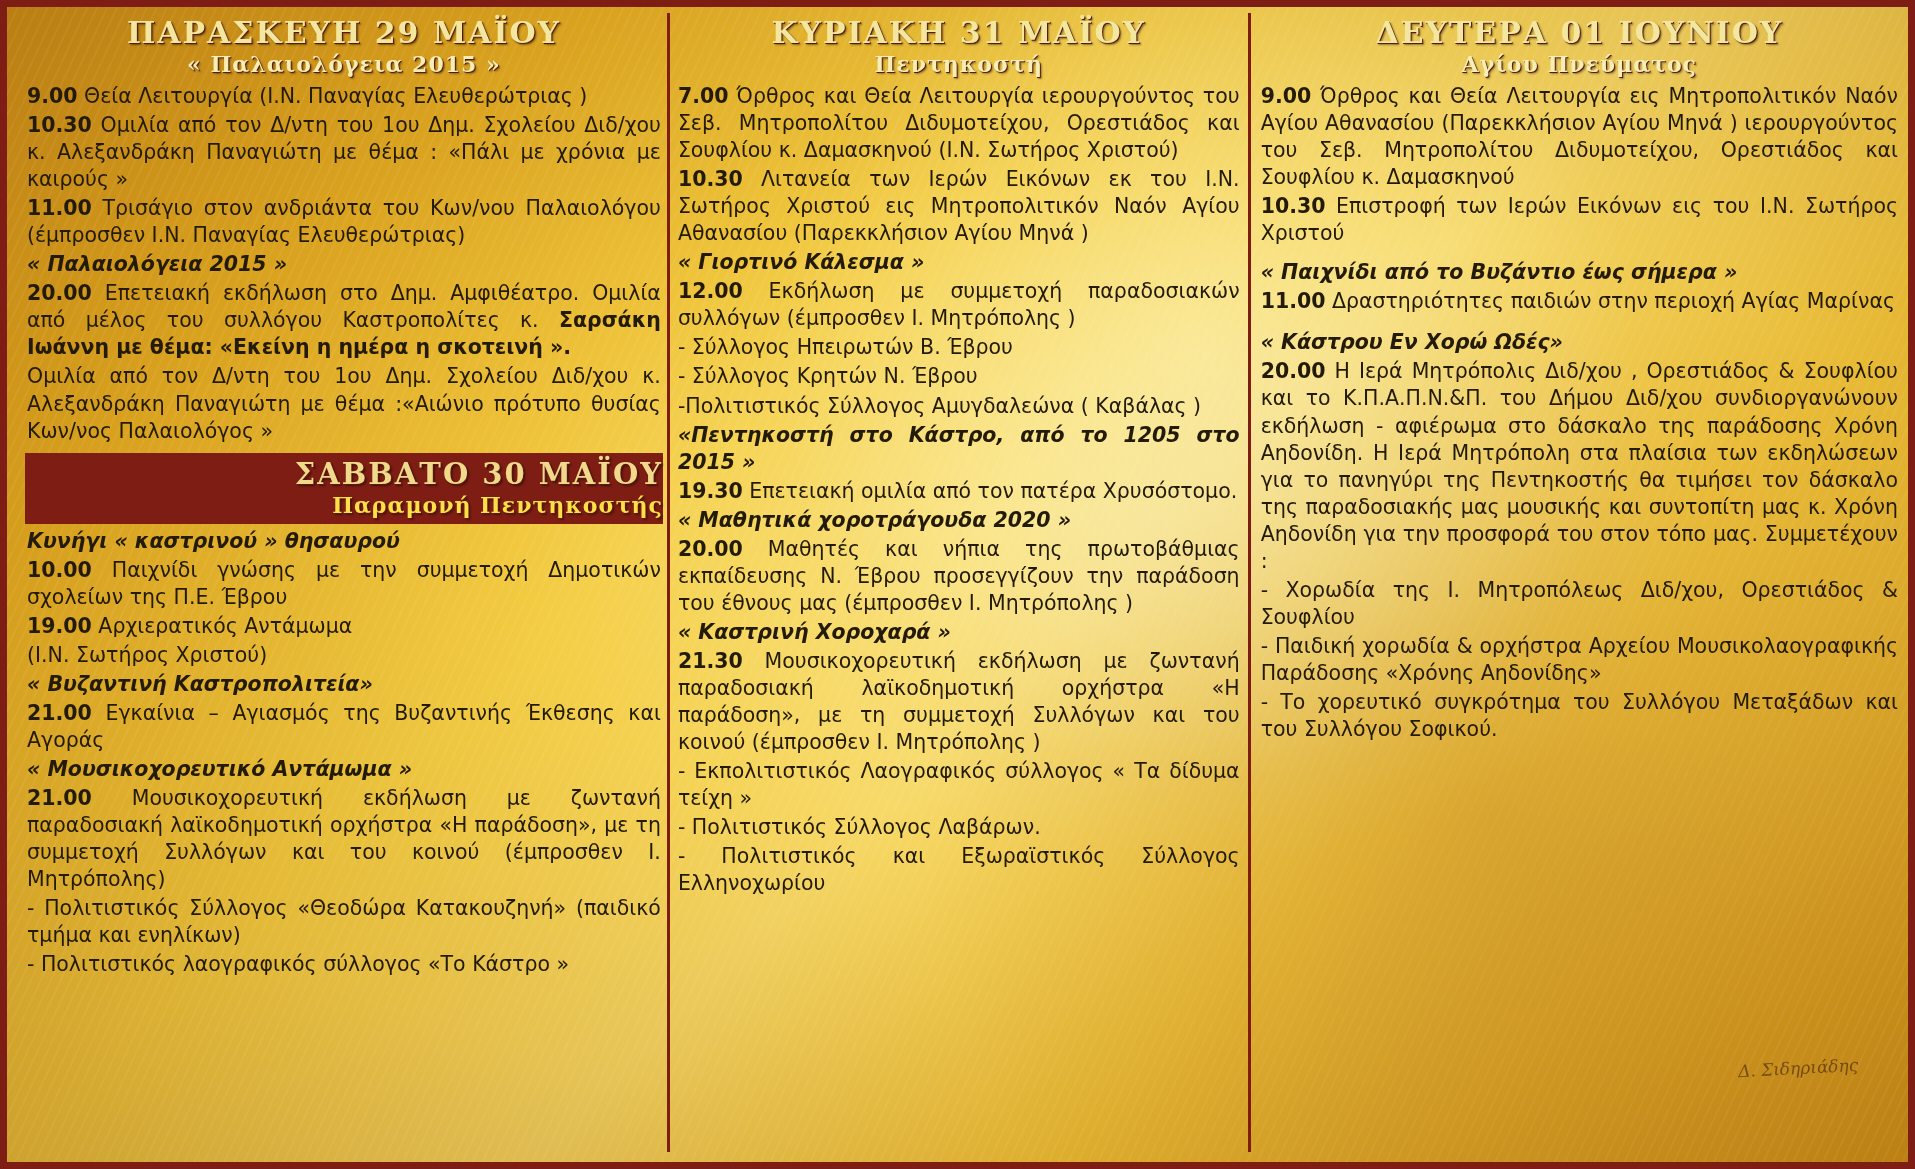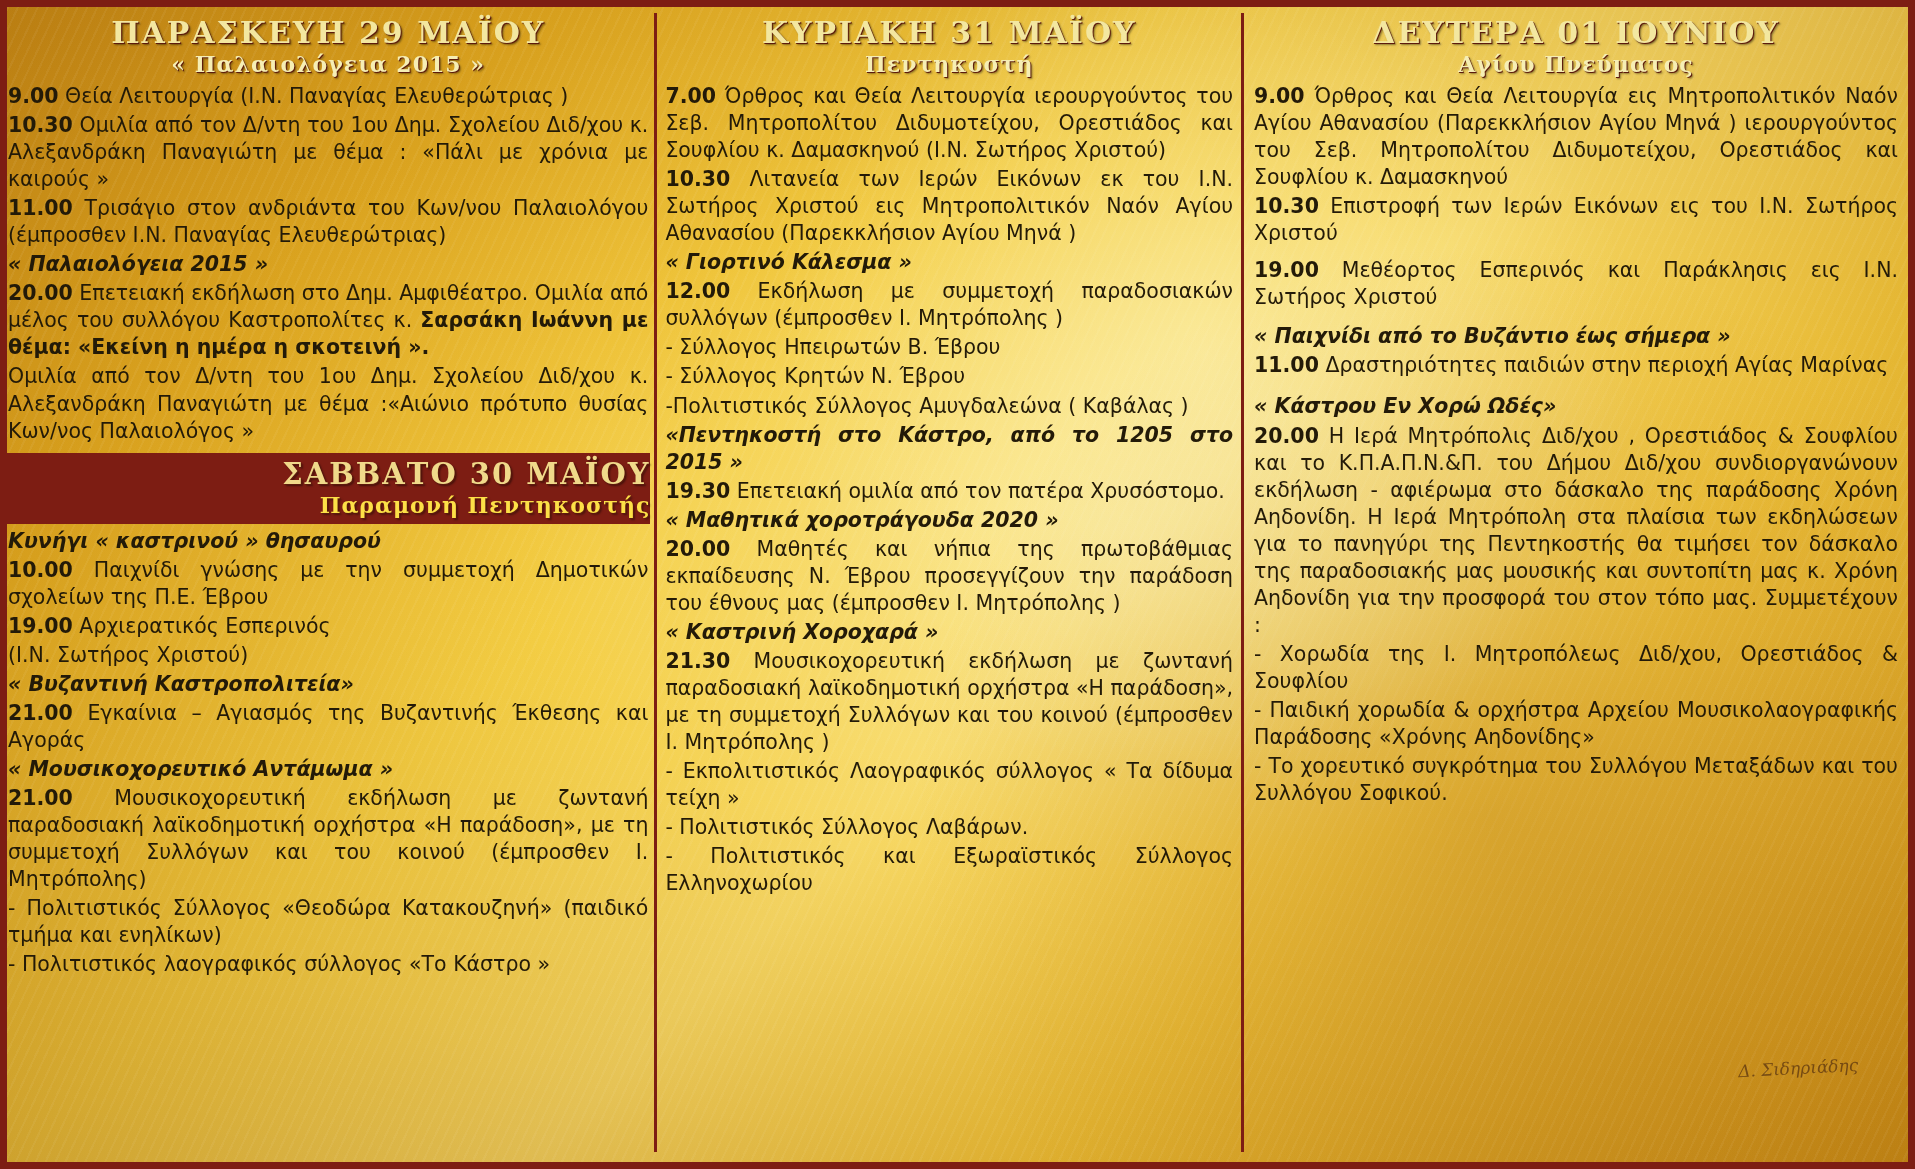--- a/index.html
+++ b/index.html
@@ -32,21 +32,21 @@
       radial-gradient(circle at 63% 30%, rgba(255,255,220,0.38) 0%, rgba(255,255,220,0) 30%),
       radial-gradient(circle at 78% 70%, rgba(160,95,20,0.25) 0%, rgba(160,95,20,0) 34%),
       repeating-linear-gradient(115deg, rgba(255,255,255,0.05) 0px, rgba(255,255,255,0.05) 2px, rgba(0,0,0,0.0) 2px, rgba(0,0,0,0.0) 9px);
     pointer-events: none;
   }
   .columns {
     position: relative;
     display: flex;
     height: 100%;
     box-sizing: border-box;
-    padding: 6px 10px 10px 1px;
+    padding: 6px 10px 10px 20px;
     gap: 0;
   }
   .col {
     position: relative;
     box-sizing: border-box;
     display: flex;
     flex-direction: column;
   }
   .col-1 { width: 34.2%; padding-right: 6px; }
   .col-2 { width: 31.2%; padding: 0 8px; border-left: 3px solid #7d1d13; border-right: 3px solid #7d1d13; }
@@ -134,21 +134,21 @@
       </div>
 
       <div class="band">
         <div class="head-main">ΣΑΒΒΑΤΟ 30 ΜΑΪΟΥ</div>
         <div class="head-sub">Παραμονή Πεντηκοστής</div>
       </div>
 
       <div class="body-text">
         <p class="quote-title" style="margin-top:0">Κυνήγι « καστρινού » θησαυρού</p>
         <p><span class="t">10.00</span><span> Παιχνίδι γνώσης με την συμμετοχή Δημοτικών σχολείων της Π.Ε. Έβρου</span></p>
-        <p><span class="t">19.00</span><span> Αρχιερατικός Εσπερινός</span></p>
+        <p><span class="t">19.00</span><span> Αρχιερατικός Αντάμωμα</span></p>
         <p> (Ι.Ν. Σωτήρος Χριστού)</p>
         <p class="quote-title">« Βυζαντινή Καστροπολιτεία»</p>
         <p><span class="t">21.00</span><span> Εγκαίνια – Αγιασμός της Βυζαντινής Έκθεσης και Αγοράς</span></p>
         <p class="quote-title">« Μουσικοχορευτικό Αντάμωμα »</p>
         <p><span class="t">21.00</span><span> Μουσικοχορευτική εκδήλωση με ζωντανή παραδοσιακή λαϊκοδημοτική ορχήστρα «Η παράδοση», με τη συμμετοχή Συλλόγων και του κοινού (έμπροσθεν Ι. Μητρόπολης)</span></p>
         <p>- Πολιτιστικός Σύλλογος «Θεοδώρα Κατακουζηνή» (παιδικό τμήμα και ενηλίκων)</p>
         <p>- Πολιτιστικός λαογραφικός σύλλογος «Το Κάστρο »</p>
       </div>
     </div>
 
@@ -178,21 +178,20 @@
     </div>
 
     <div class="col col-3">
       <div class="col-head">
         <div class="head-main">ΔΕΥΤΕΡΑ 01 ΙΟΥΝΙΟΥ</div>
         <div class="head-sub">Αγίου Πνεύματος</div>
       </div>
       <div class="body-text">
         <p><span class="t">9.00</span><span> Όρθρος και Θεία Λειτουργία εις Μητροπολιτικόν Ναόν Αγίου Αθανασίου (Παρεκκλήσιον Αγίου Μηνά ) ιερουργούντος του Σεβ. Μητροπολίτου Διδυμοτείχου, Ορεστιάδος και Σουφλίου κ. Δαμασκηνού</span></p>
         <p><span class="t">10.30</span><span> Επιστροφή των Ιερών Εικόνων εις του Ι.Ν. Σωτήρος Χριστού</span></p>
-        <p style="margin-top:10px"><span class="t">19.00</span><span> Μεθέορτος Εσπερινός και Παράκλησις εις Ι.Ν. Σωτήρος Χριστού</span></p>
         <p class="quote-title" style="margin-top:12px">« Παιχνίδι από το Βυζάντιο έως σήμερα »</p>
         <p><span class="t">11.00</span><span> Δραστηριότητες παιδιών στην περιοχή Αγίας Μαρίνας</span></p>
         <p class="quote-title" style="margin-top:14px">« Κάστρου Εν Χορώ Ωδές»</p>
         <p><span class="t">20.00</span><span> Η Ιερά Μητρόπολις Διδ/χου , Ορεστιάδος &amp; Σουφλίου και το Κ.Π.Α.Π.Ν.&amp;Π. του Δήμου Διδ/χου συνδιοργανώνουν εκδήλωση - αφιέρωμα στο δάσκαλο της παράδοσης Χρόνη Αηδονίδη. Η Ιερά Μητρόπολη στα πλαίσια των εκδηλώσεων για το πανηγύρι της Πεντηκοστής θα τιμήσει τον δάσκαλο της παραδοσιακής μας μουσικής και συντοπίτη μας κ. Χρόνη Αηδονίδη για την προσφορά του στον τόπο μας. Συμμετέχουν :</span></p>
         <p>- Χορωδία της Ι. Μητροπόλεως Διδ/χου, Ορεστιάδος &amp; Σουφλίου</p>
         <p>- Παιδική χορωδία &amp; ορχήστρα Αρχείου Μουσικολαογραφικής Παράδοσης «Χρόνης Αηδονίδης»</p>
         <p>- Το χορευτικό συγκρότημα του Συλλόγου Μεταξάδων και του Συλλόγου Σοφικού.</p>
       </div>
       <div class="signature">Δ. Σιδηριάδης</div>
     </div>

